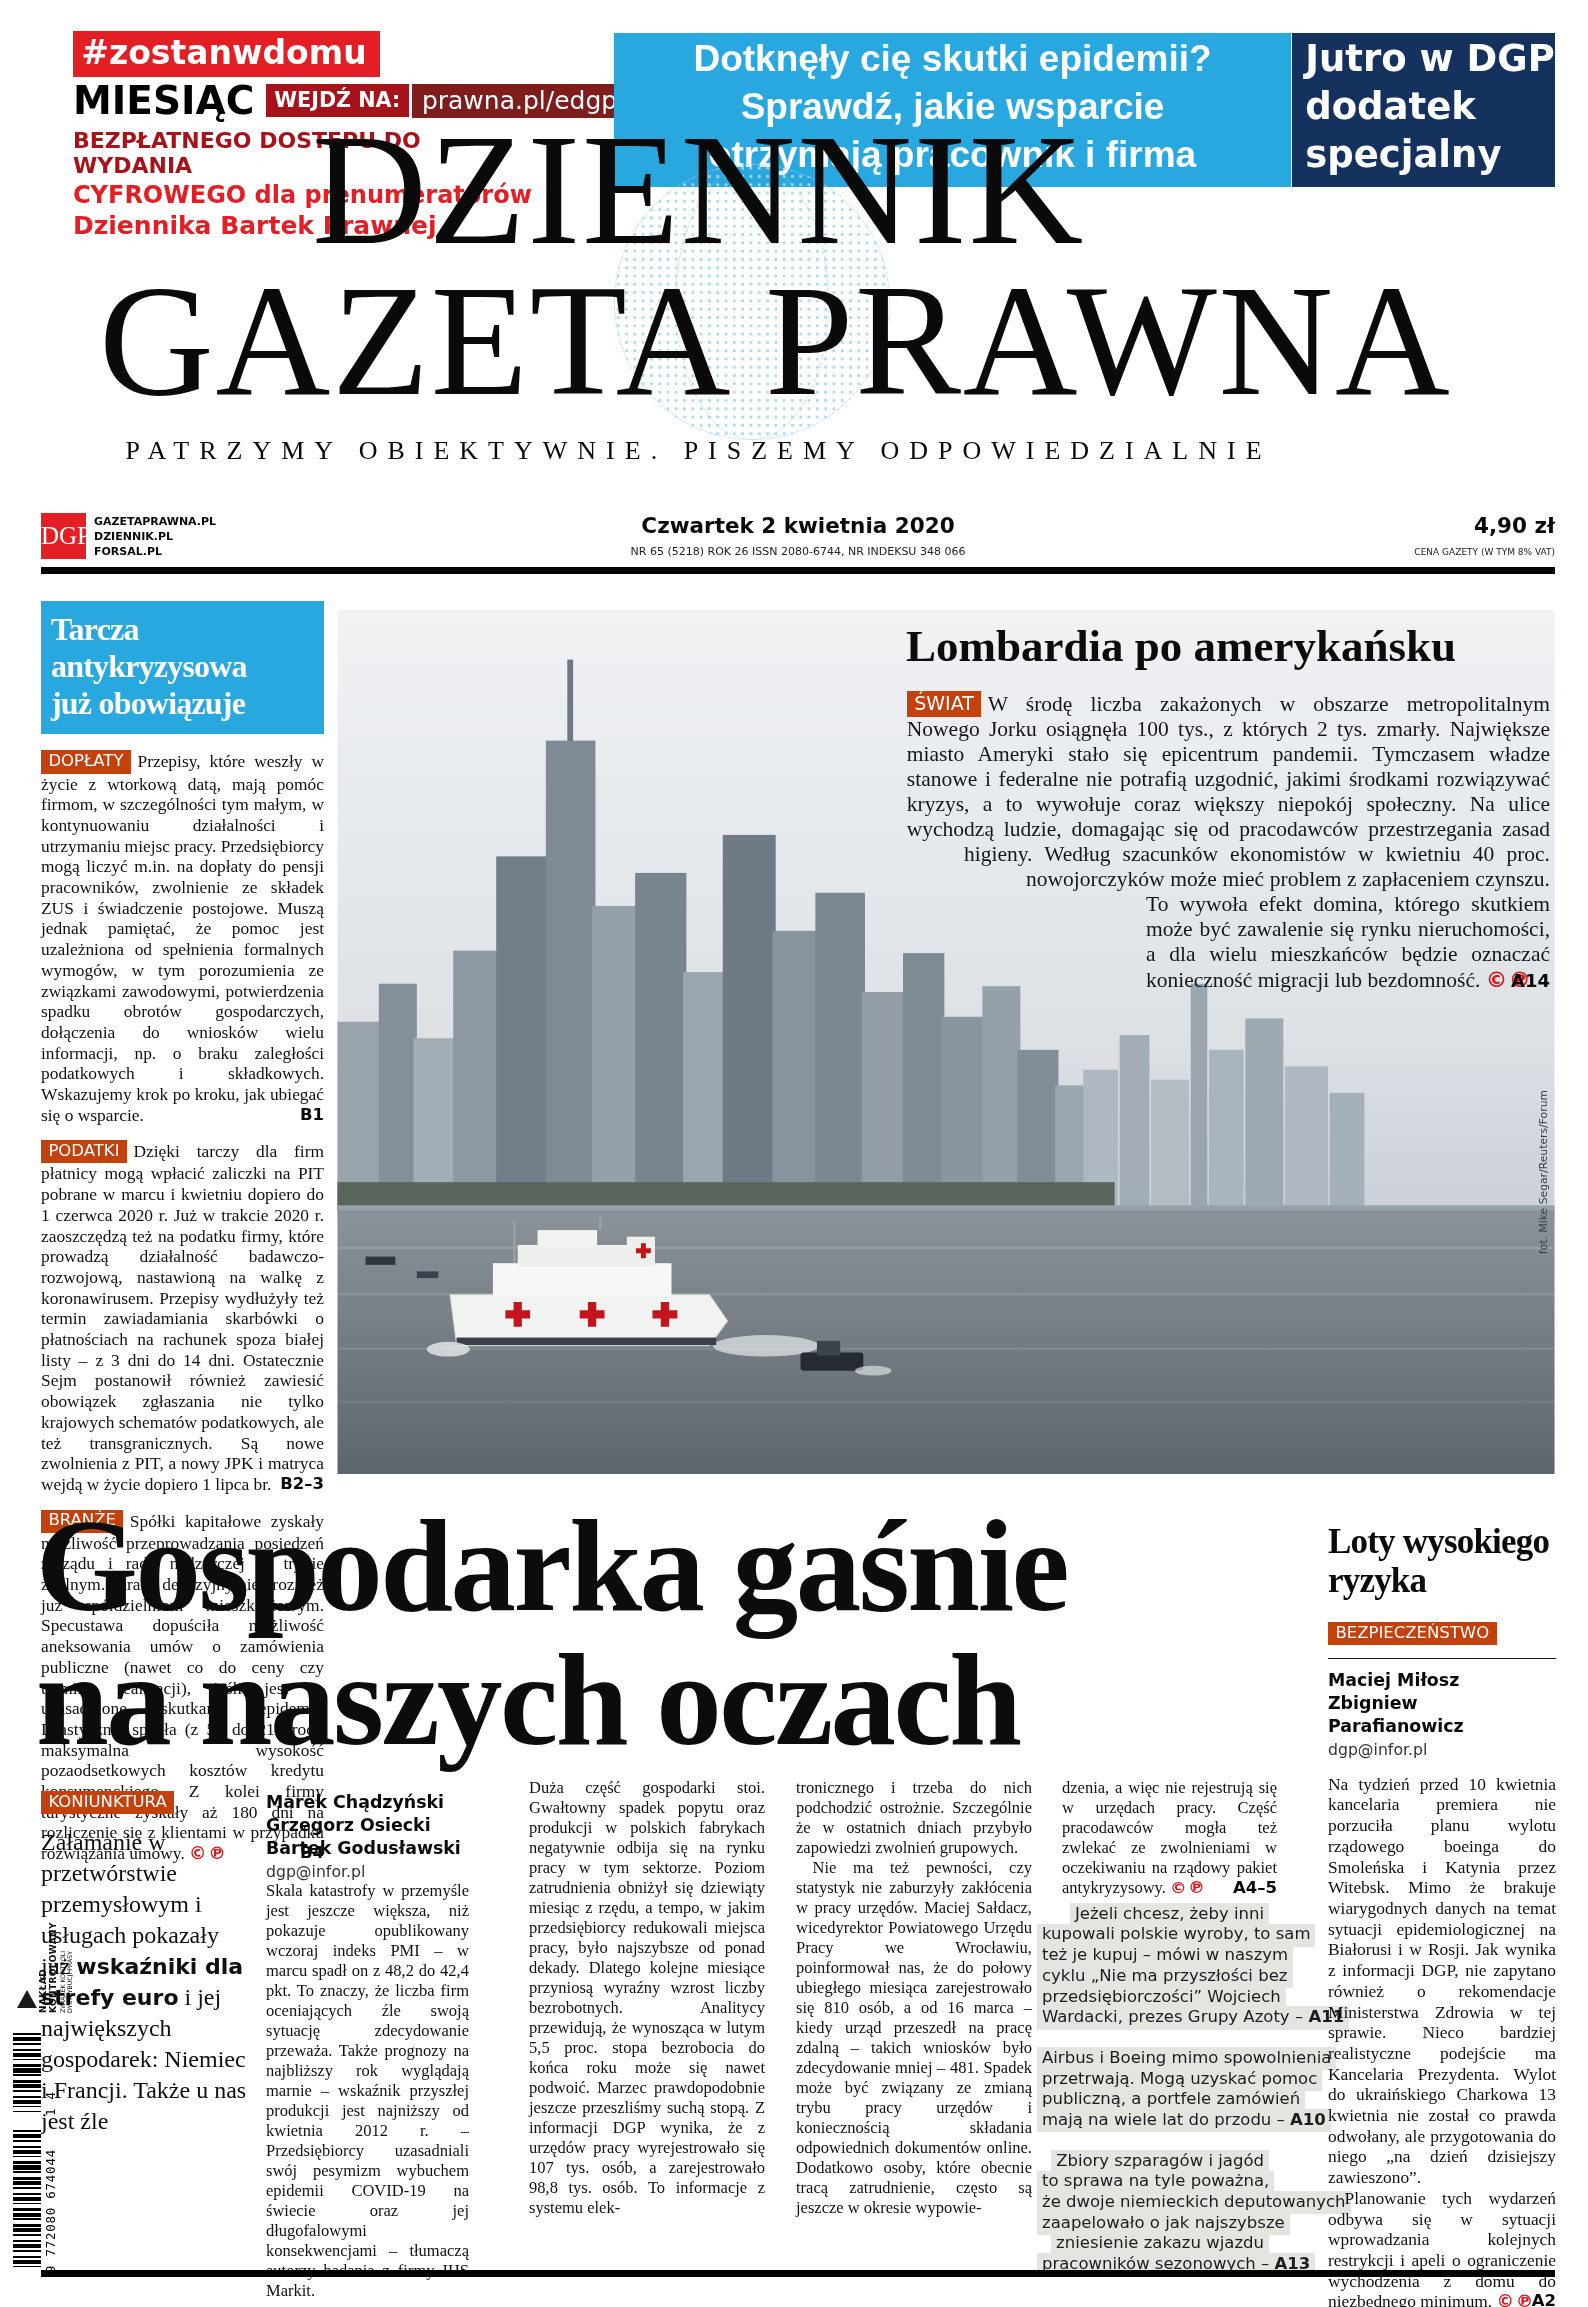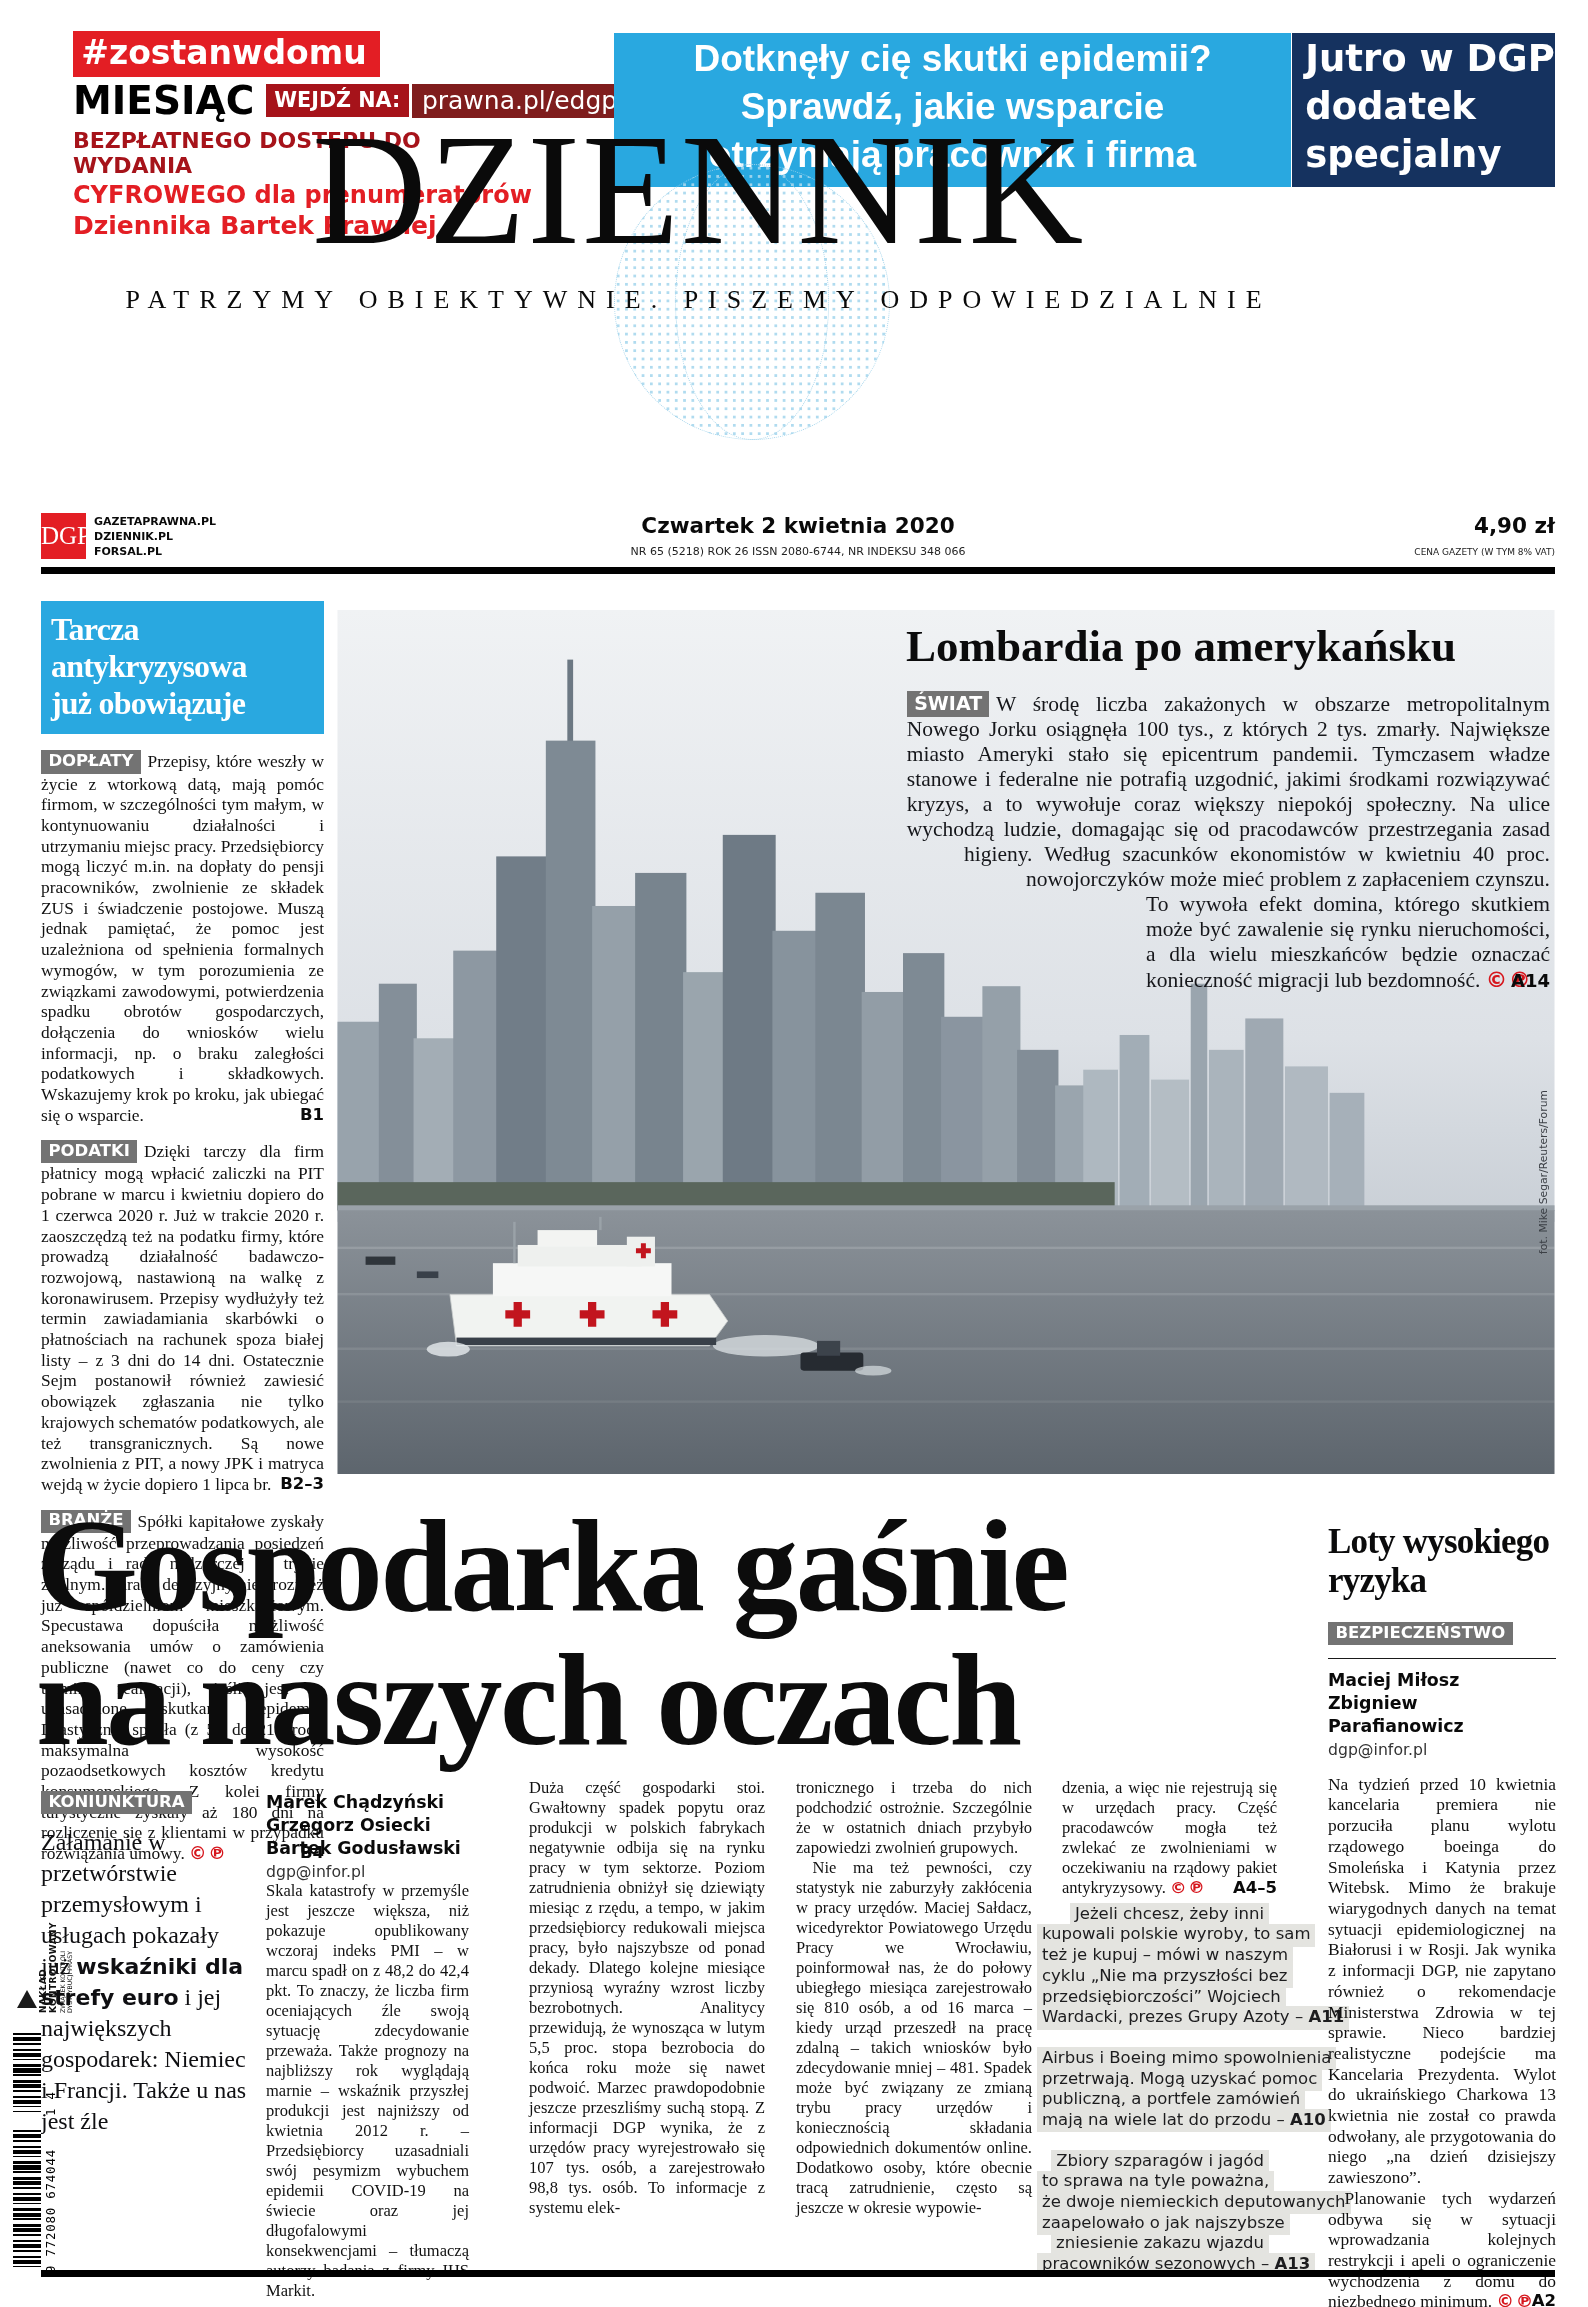--- a/index.html
+++ b/index.html
@@ -48,22 +48,22 @@
   .ib-center{position:absolute;left:0;right:0;top:0;text-align:center;}
   .ib-date{font-family:"DejaVu Sans",sans-serif;font-weight:bold;font-size:21.5px;color:#0a0a0a;}
   .ib-issue{font-family:"DejaVu Sans",sans-serif;font-size:11px;color:#222;margin-top:7.4px;}
   .ib-right{position:absolute;right:0;top:0;text-align:right;}
   .ib-price{font-family:"DejaVu Sans",sans-serif;font-weight:bold;font-size:21.5px;color:#0a0a0a;}
   .ib-pricenote{font-family:"DejaVu Sans",sans-serif;font-size:9px;color:#222;margin-top:9px;}
   .rule{position:absolute;left:41px;width:1514px;height:7.4px;background:#000;}
   .rule-top{top:567px;} .rule-bottom{top:2270px;}
 
   
-  .tag{display:inline-block;background:#737373;color:#fff;font-family:"DejaVu Sans",sans-serif;
-       font-weight:bold;font-size:16.5px;padding:1.7px 7.4px 3.3px;line-height:1.1;}
+  .tag{display:inline-block;background:#c2410c;color:#fff;font-family:"DejaVu Sans",sans-serif;
+       font-weight:normal;font-size:16.5px;padding:1.7px 7.4px 3.3px;line-height:1.1;}
   .tag-inline{margin-right:6.6px;vertical-align:1.7px;}
   .copy{color:#d6151c;font-family:"DejaVu Sans",sans-serif;font-weight:bold;letter-spacing:1.7px;}
   .refline{text-align:right;font-family:"DejaVu Sans",sans-serif;font-weight:bold;font-size:16.5px;color:#0a0a0a;}
 
   
   .lead-left{position:absolute;left:41px;top:601px;width:283px;}
   .lead-headline{background:#29a8e0;color:#fff;font-family:"Liberation Serif",serif;font-weight:bold;
        font-size:32px;line-height:1.16;letter-spacing:-0.8px;padding:10px 8.3px 11.6px 10px;}
   .lead-section{margin-top:16.5px;}
   .body-par{font-size:17.4px;line-height:20.7px;text-align:justify;margin:0;}
@@ -160,20 +160,21 @@
 
   <div class="promo-right">
     <div>Jutro w DGP</div>
     <div>dodatek</div>
     <div>specjalny</div>
   </div>
 
   <div class="globe"></div>
   <div class="masthead">
     <div class="mast-line">DZIENNIK</div>
+    <div class="mast-line">GAZETA PRAWNA</div>
     <div class="tagline">PATRZYMY OBIEKTYWNIE. PISZEMY ODPOWIEDZIALNIE</div>
   </div>
 
   <div class="infobar">
     <div class="dgp-logo">DGP</div>
     <div class="sites">
       <div>GAZETAPRAWNA.PL</div>
       <div>DZIENNIK.PL</div>
       <div>FORSAL.PL</div>
     </div>

